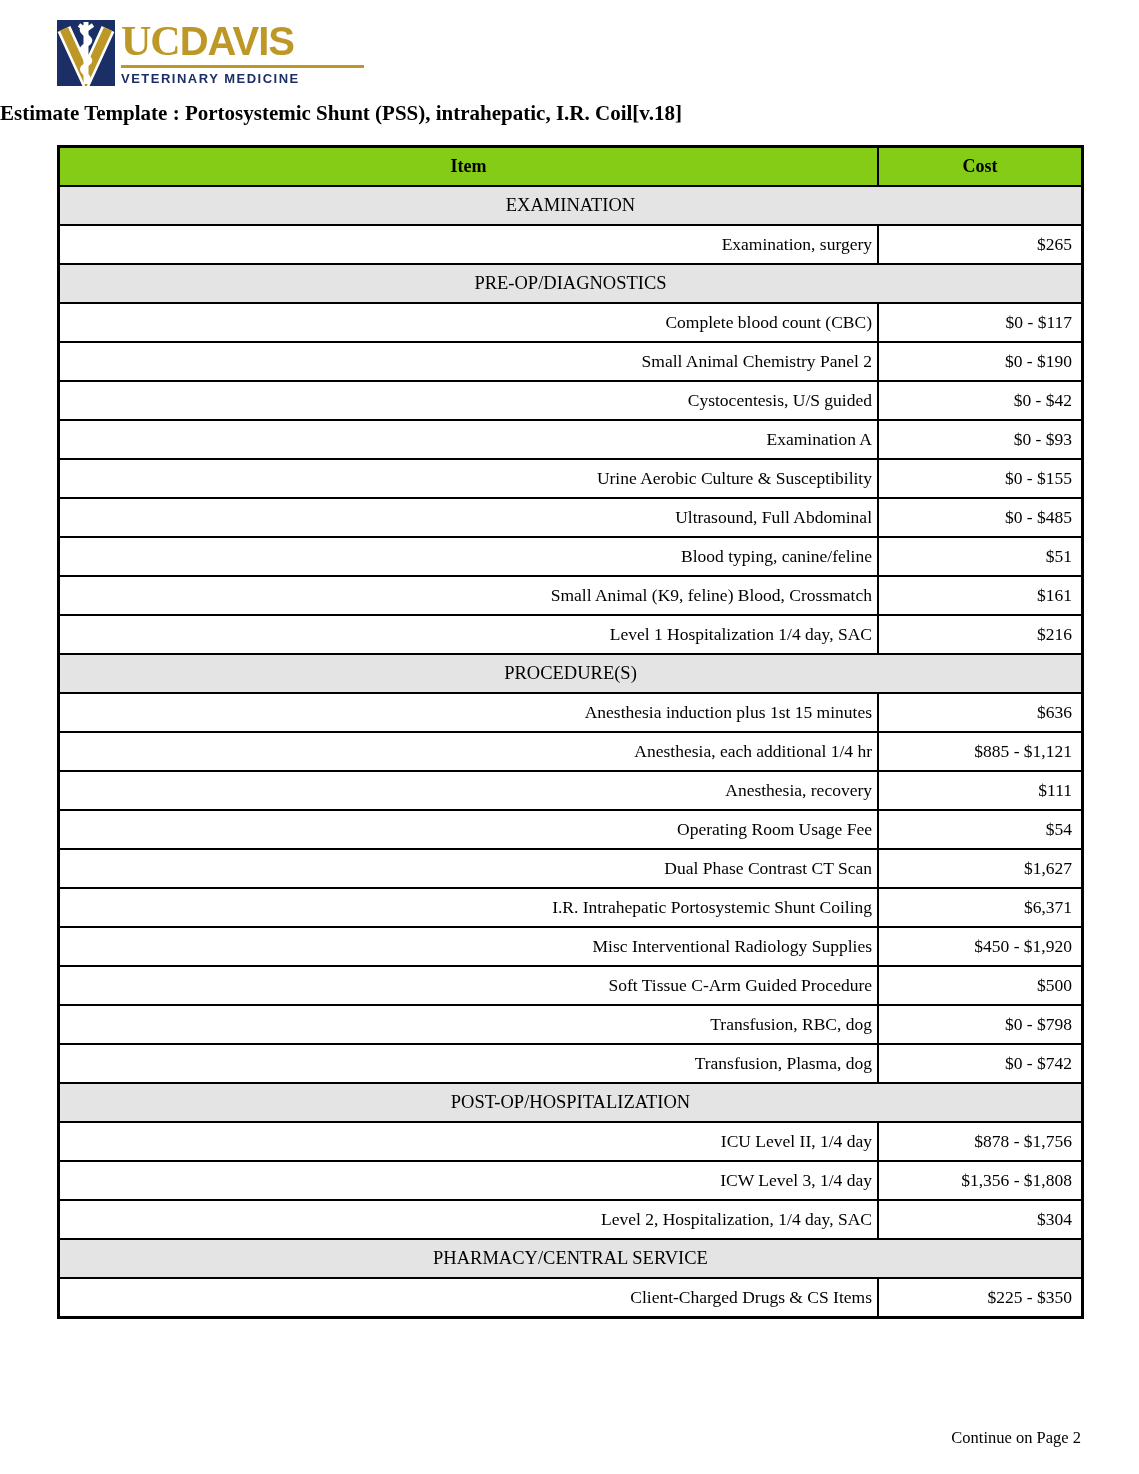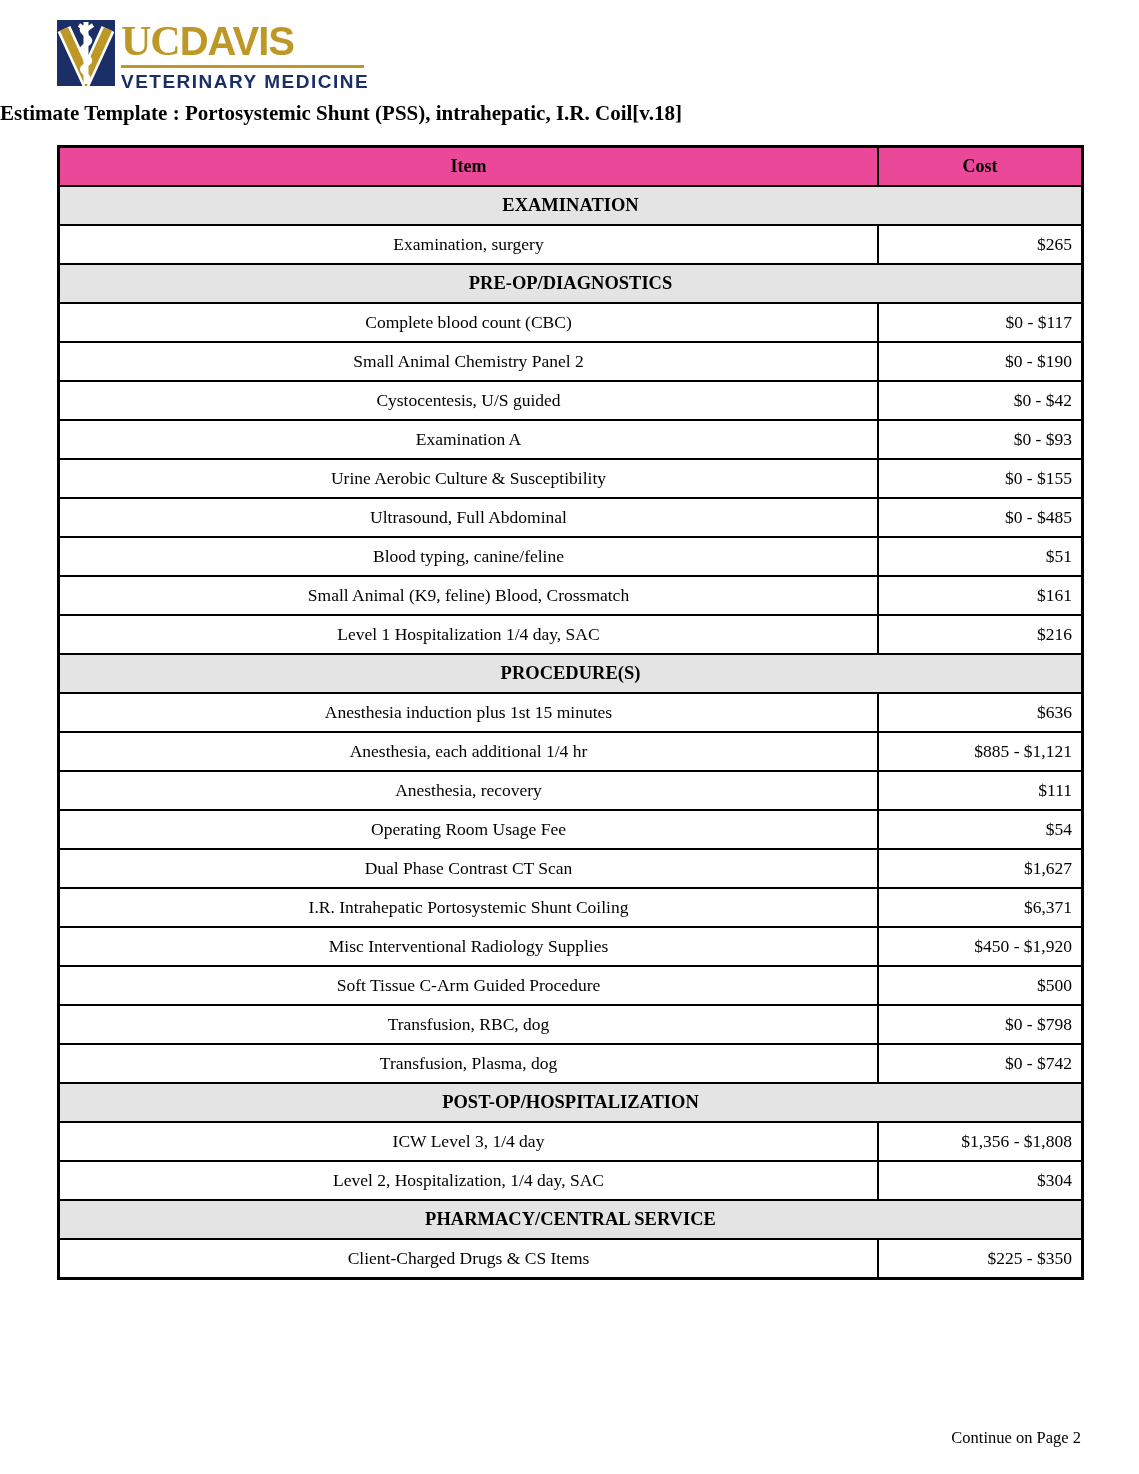--- a/index.html
+++ b/index.html
@@ -57,21 +57,21 @@
     letter-spacing: -1px;
   }
   .gold-rule {
     height: 3px;
     width: 243px;
     margin-top: 3px;
   }
   .wordmark-sub {
     font-family: "Liberation Sans", sans-serif;
     font-weight: bold;
-    font-size: 19px;
+    font-size: 13px;
     letter-spacing: 1.5px;
     margin-top: 3px;
     white-space: nowrap;
   }
   .meta {
     position: absolute;
     top: 2px;
     right: 0;
     text-align: right;
     font-size: 18px;
@@ -101,35 +101,35 @@
     font-size: 17.5px;
   }
   .estimate-table th,
   .estimate-table td {
     border: 2px solid #000000;
     height: 37px;
     padding: 0 5px;
     vertical-align: middle;
   }
   .estimate-table th {
-    background: #ec4899;
+    background: #84cc16;
     font-weight: bold;
     font-size: 18px;
     text-align: center;
   }
   .estimate-table col.item-col  { width: 822px; }
   .estimate-table col.cost-col  { width: 205px; }
   .estimate-table td.section-cell {
     background: #e4e4e4;
-    font-weight: bold;
+    font-weight: normal;
     font-size: 18.5px;
     text-align: center;
   }
   .estimate-table td.item-cell {
-    text-align: center;
+    text-align: right;
     padding-left: 5px;
   }
   .estimate-table td.cost-cell {
     text-align: right;
     padding-right: 9px;
   }
 
   
   .footer-note {
     position: absolute;
@@ -271,20 +271,24 @@
           <td class="cost-cell">$0 - $798</td>
         </tr>
         <tr>
           <td class="item-cell">Transfusion, Plasma, dog</td>
           <td class="cost-cell">$0 - $742</td>
         </tr>
         <tr>
           <td colspan="2" class="section-cell">POST-OP/HOSPITALIZATION</td>
         </tr>
         <tr>
+          <td class="item-cell">ICU Level II, 1/4 day</td>
+          <td class="cost-cell">$878 - $1,756</td>
+        </tr>
+        <tr>
           <td class="item-cell">ICW Level 3, 1/4 day</td>
           <td class="cost-cell">$1,356 - $1,808</td>
         </tr>
         <tr>
           <td class="item-cell">Level 2, Hospitalization, 1/4 day, SAC</td>
           <td class="cost-cell">$304</td>
         </tr>
         <tr>
           <td colspan="2" class="section-cell">PHARMACY/CENTRAL SERVICE</td>
         </tr>

